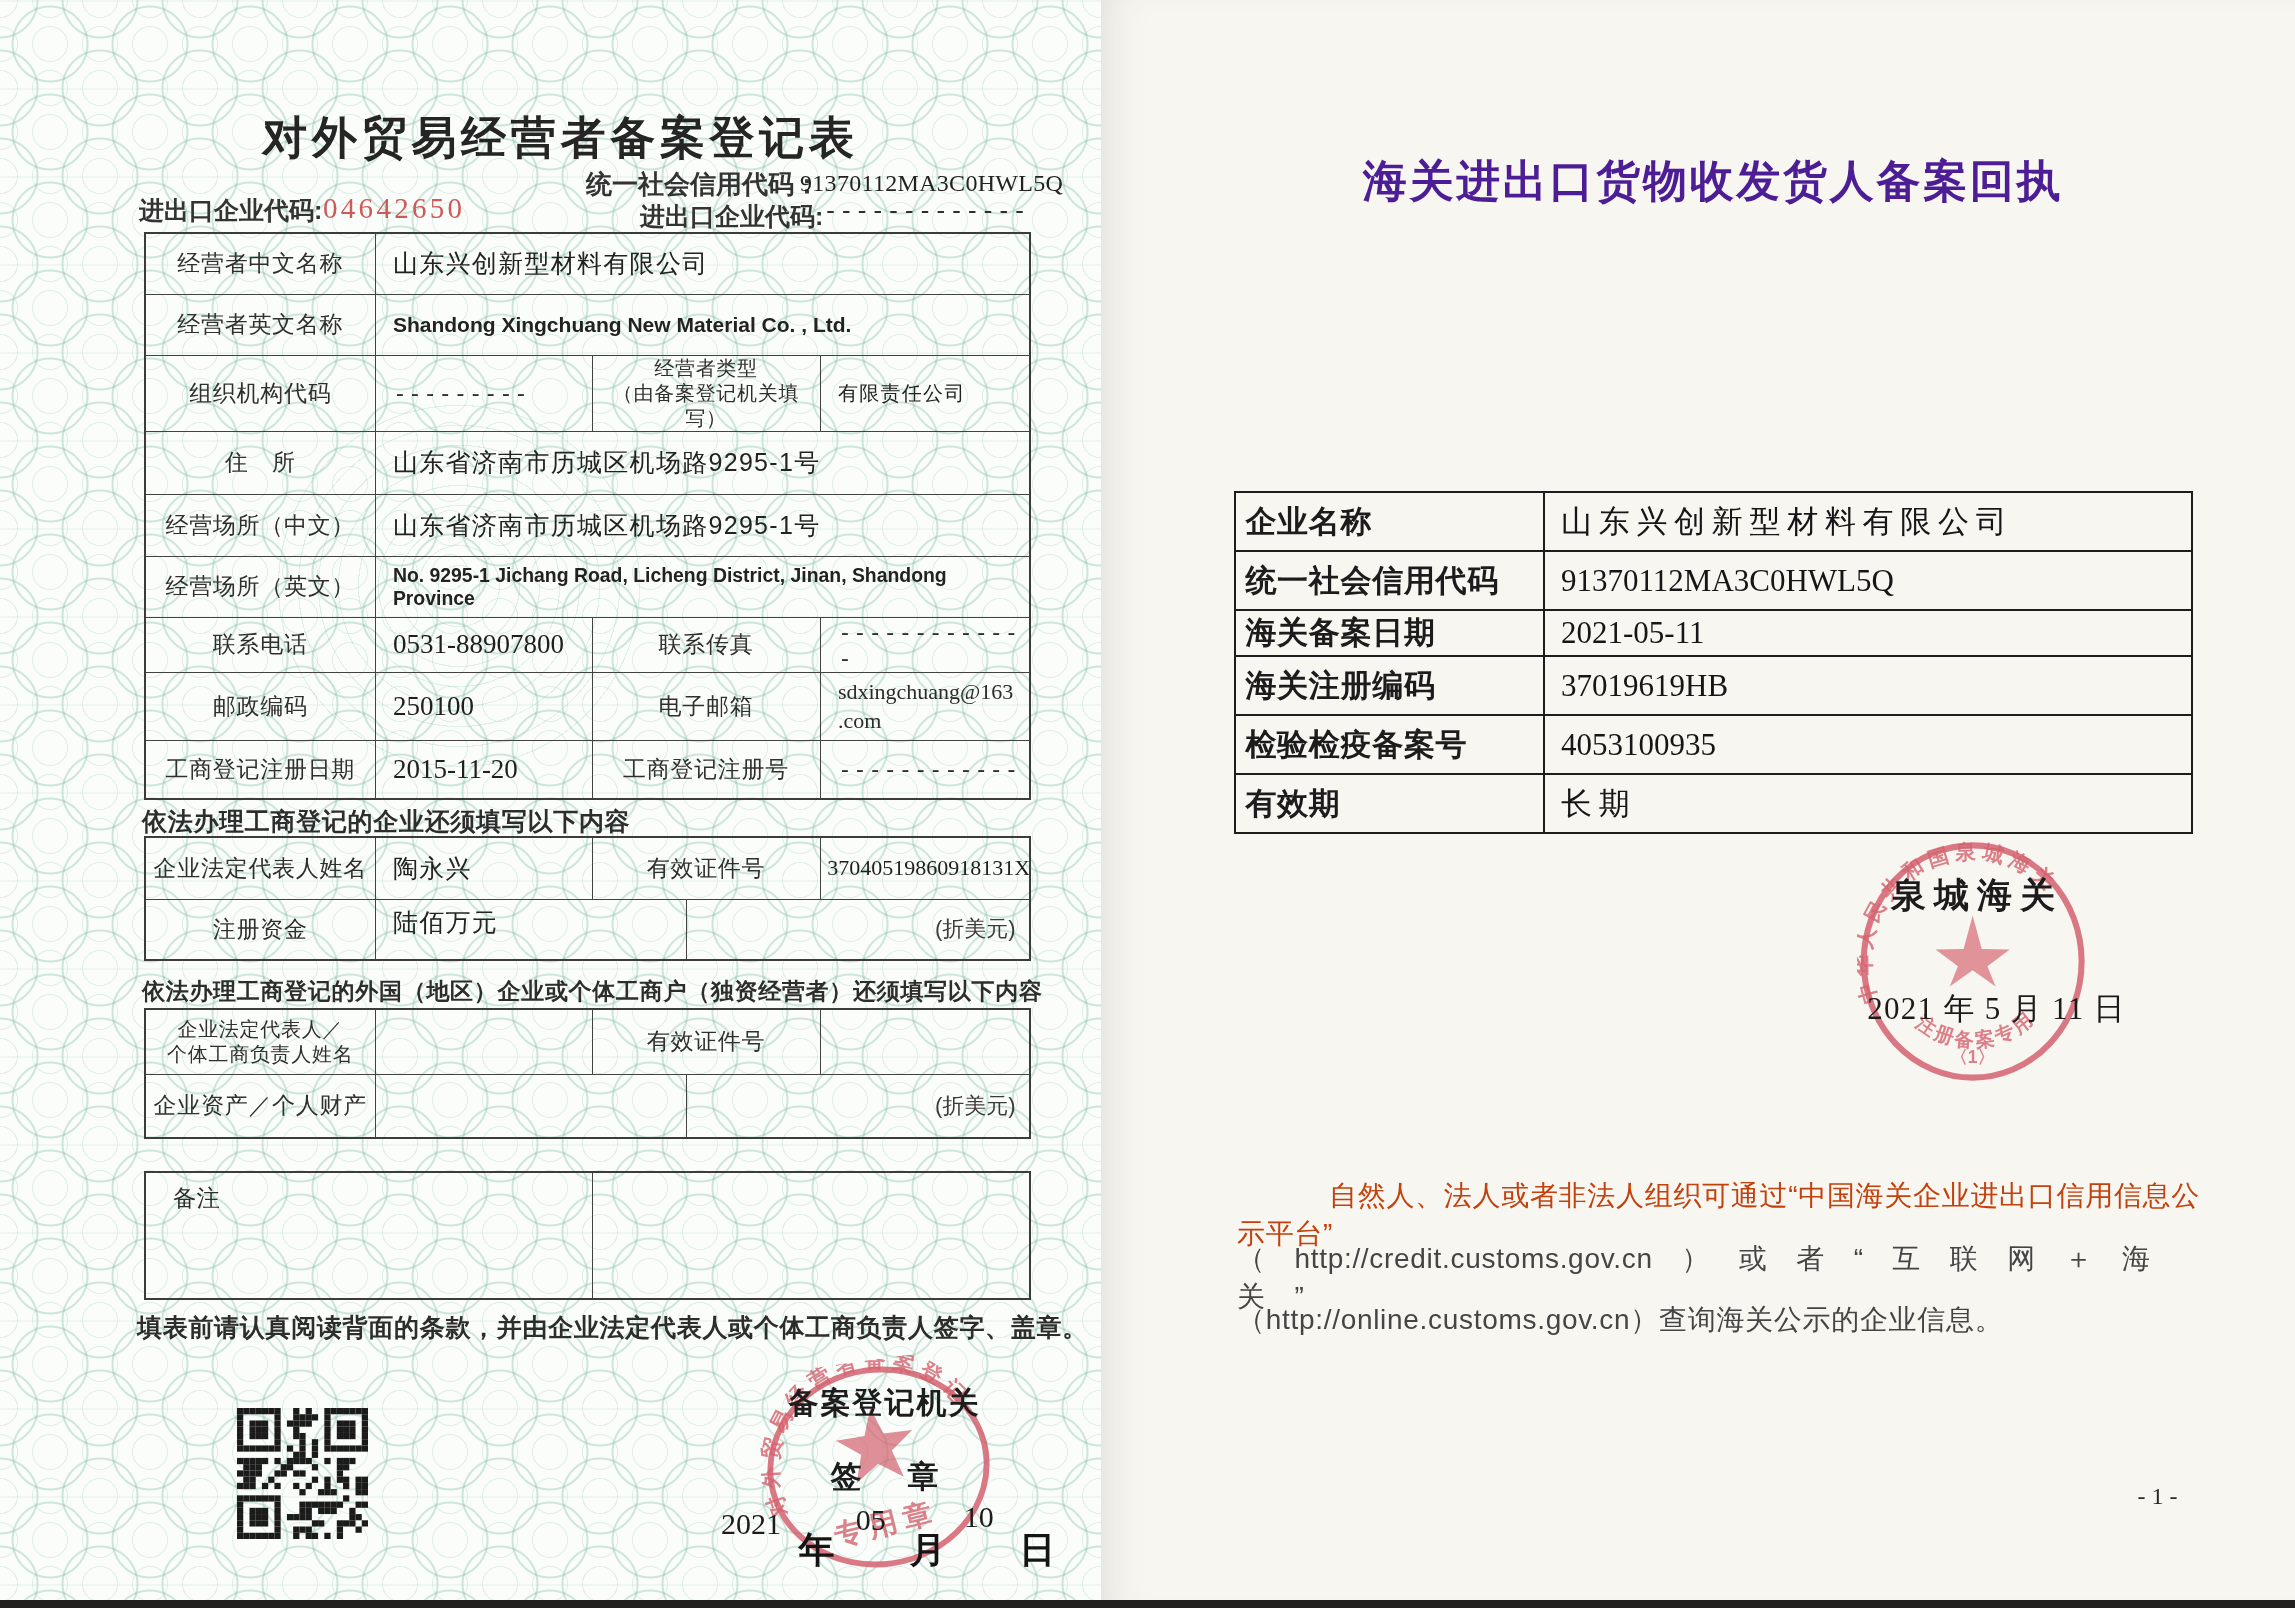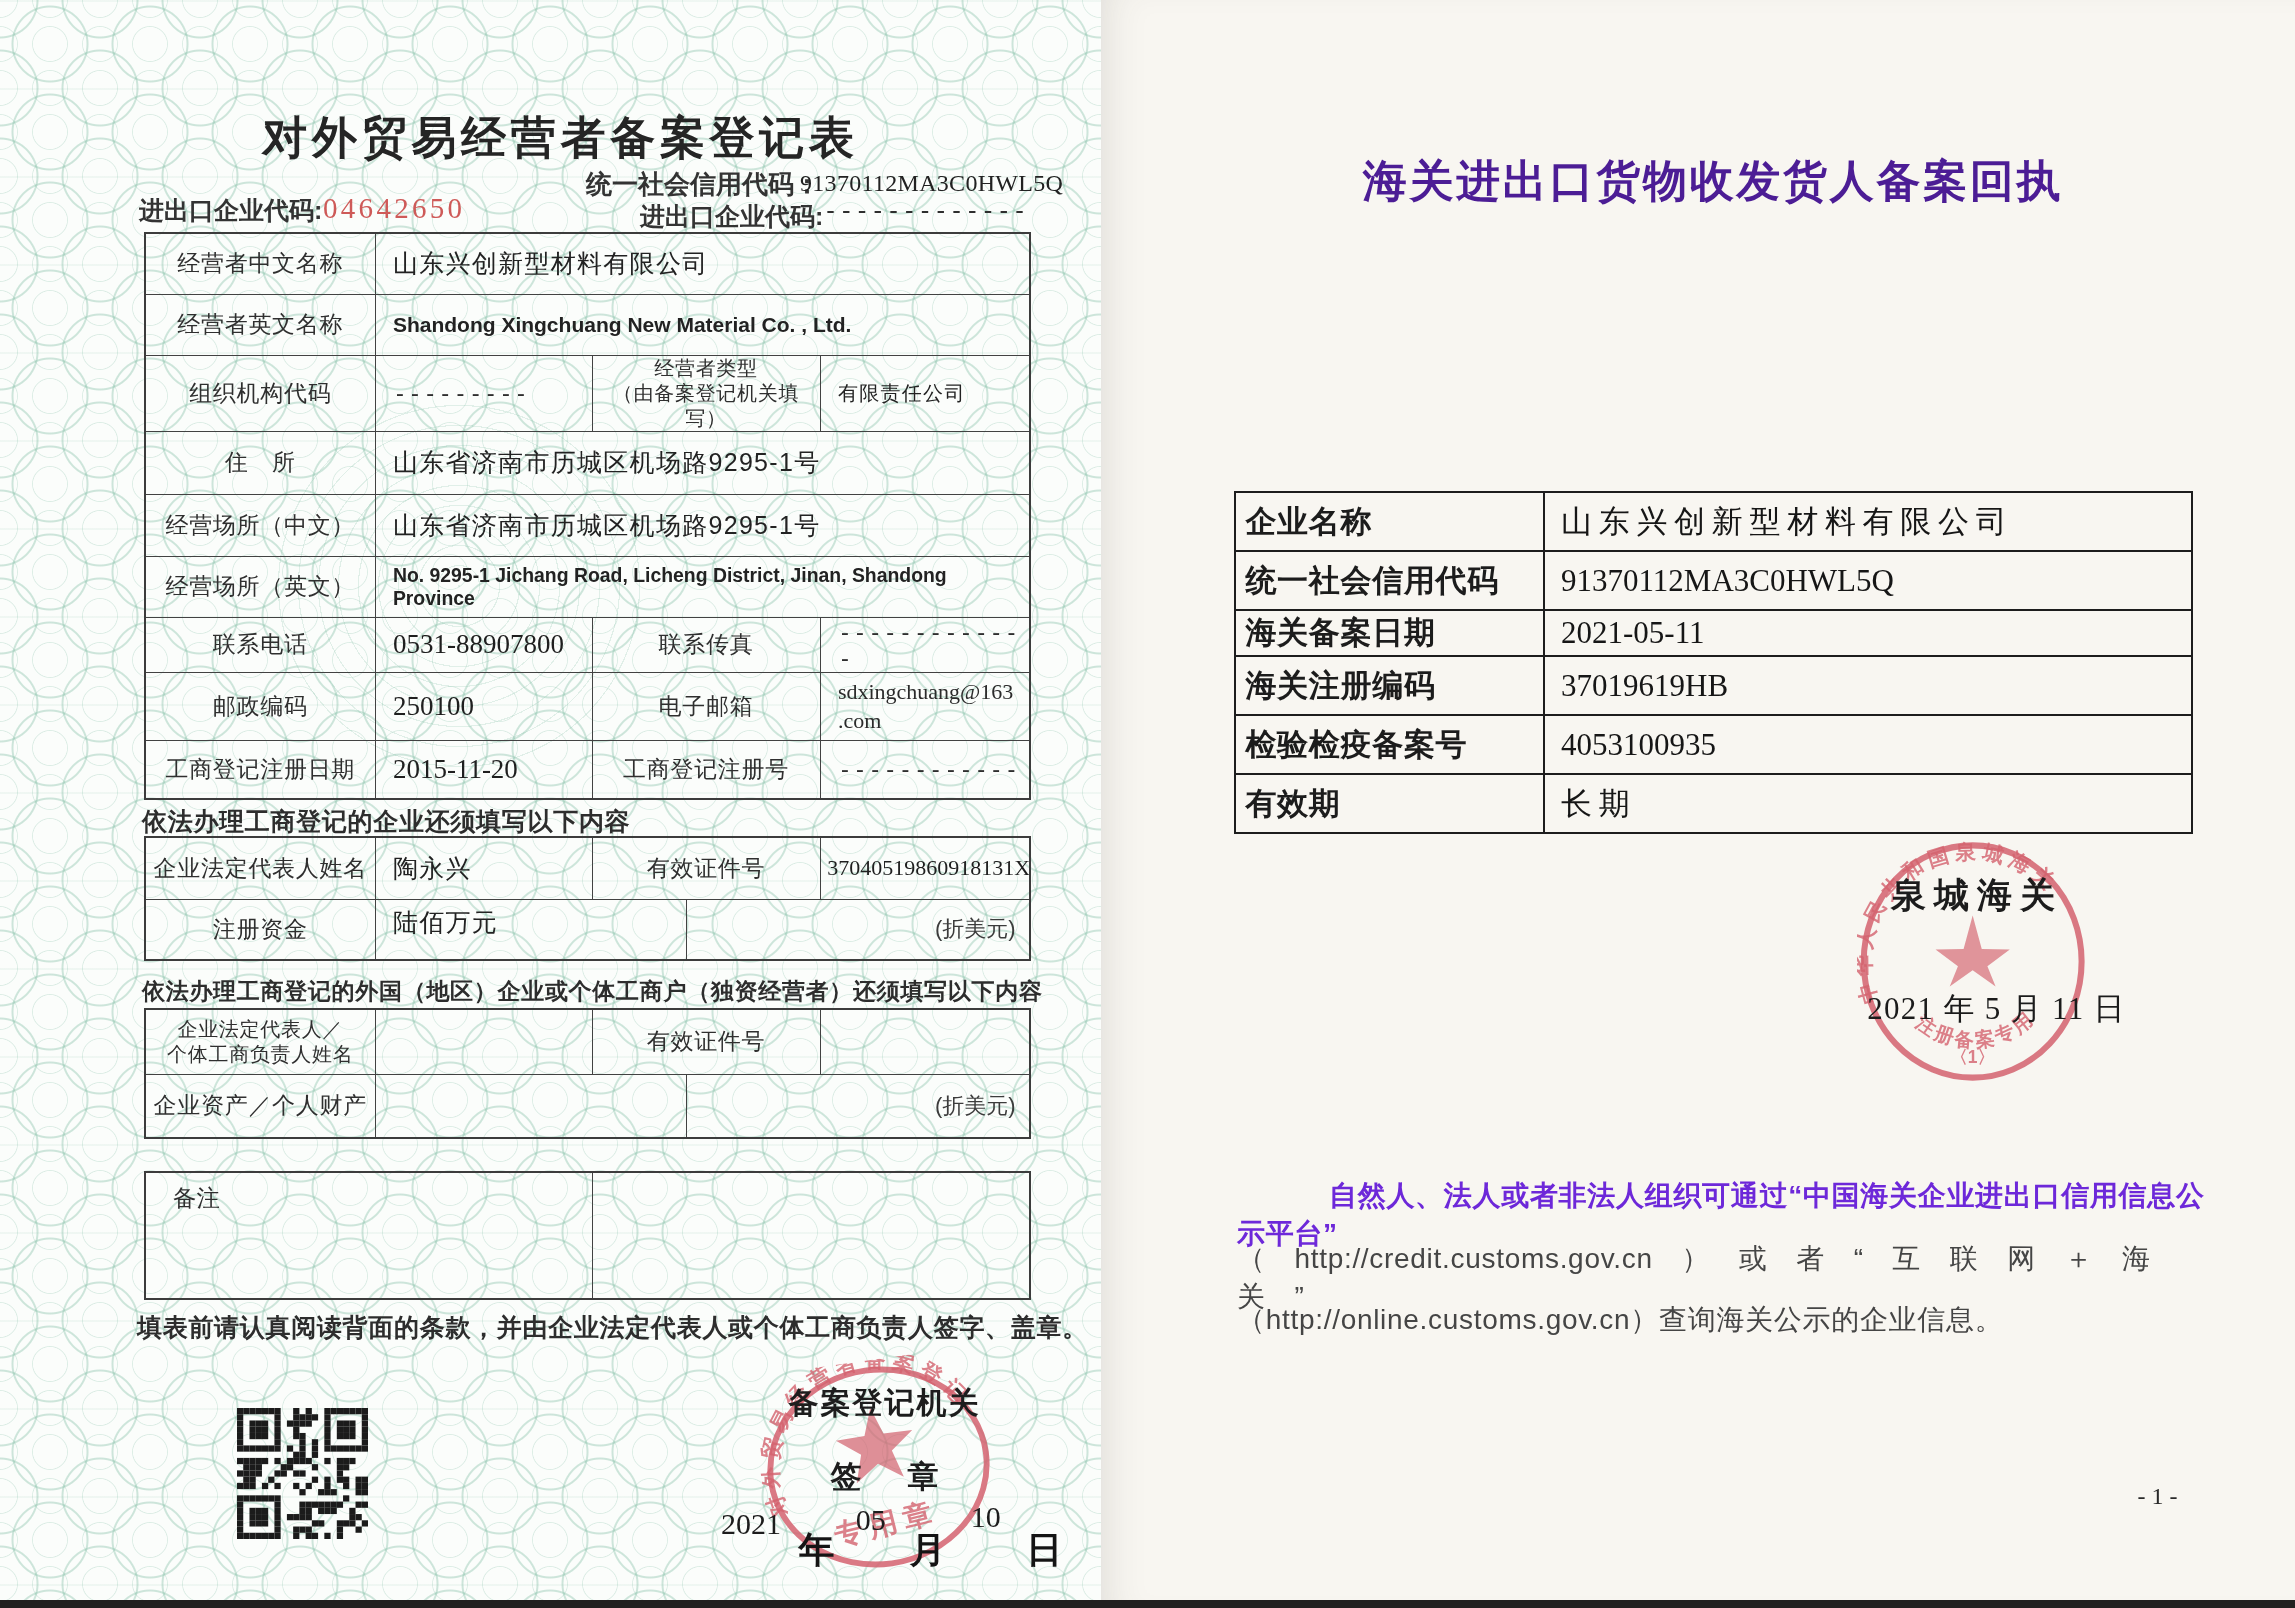--- a/index.html
+++ b/index.html
@@ -65,38 +65,38 @@
   .st-arc{fill:#d4626e;opacity:.8;font-weight:600;}
   .stamp-left-box{left:761px;top:1360px;width:235px;height:214px;transform:rotate(-8deg);}
   .stamp-right-box{left:1857px;top:840px;width:232px;height:243px;}
 
   .ls-agency{left:771px;top:1383px;width:227px;text-align:center;font-size:30px;font-weight:bold;color:#1d1d1d;letter-spacing:2px;}
   .ls-sign{left:771px;top:1456px;width:227px;text-align:center;font-size:31px;font-weight:bold;color:#1d1d1d;letter-spacing:18.7px;text-indent:18.7px;}
   .ls-date{left:721px;top:1503px;width:287px;display:flex;align-items:flex-start;gap:8px;}
   .ls-date .num{font-family:"Liberation Serif",serif;font-size:30px;color:#1c1c1c;margin-top:4px;}
   .ls-date .unit{font-size:36px;font-weight:bold;color:#141414;margin-top:23px;}
   .ls-date .g1{margin-left:9.4px;} .ls-date .g2{margin-left:13.4px;margin-top:0px;}
-  .ls-date .g3{margin-left:16px;} .ls-date .g4{margin-left:17px;margin-top:-2.7px;}
+  .ls-date .g3{margin-left:16px;} .ls-date .g4{margin-left:10px;margin-top:-2.7px;}
   .ls-date .g5{margin-left:17.4px;}
 
   .rs-name{left:1870px;top:872px;width:214px;text-align:center;font-size:35px;font-weight:600;color:#1c1c1c;letter-spacing:8px;}
   .rs-date{left:1863px;top:988px;width:267px;text-align:center;font-size:31px;color:#1b1b1b;font-family:"Liberation Serif",serif;letter-spacing:1.3px;}
 
   
   .rp-title{left:1232px;top:152px;width:962px;text-align:center;font-size:44px;font-weight:bold;
             font-family:"Liberation Serif",serif;color:#4c1d95;letter-spacing:2.7px;}
   table.rtable{position:absolute;left:1234px;top:491px;border-collapse:collapse;table-layout:fixed;
                border:2.7px solid #1d1d1d;background:transparent;}
   table.rtable td{border:2px solid #1d1d1d;vertical-align:middle;}
   .rt-label{font-size:31px;font-weight:600;color:#1c1c1c;padding-left:9.4px;letter-spacing:0.7px;}
   .rt-val{font-size:31px;color:#161616;padding-left:16px;font-family:"Liberation Serif",serif;}
   .rt-val.cn{font-family:"Liberation Sans",sans-serif;letter-spacing:6.7px;}
 
   .para{left:1237px;width:985px;font-size:28px;color:#454545;letter-spacing:0.7px;}
-  .para.l1{top:1177px;text-indent:92px;color:#6d28d9;font-weight:bold;}
+  .para.l1{top:1177px;text-indent:92px;color:#c2410c;}
   .para.l2{top:1240px;}
   .para.l3{top:1301px;}
   .pageno{left:2104px;top:1483px;width:107px;text-align:center;font-size:24px;
           font-family:"Liberation Serif",serif;color:#2a2a2a;}
 </style>
 </head>
 <body>
 
 <div class="scan">
 

